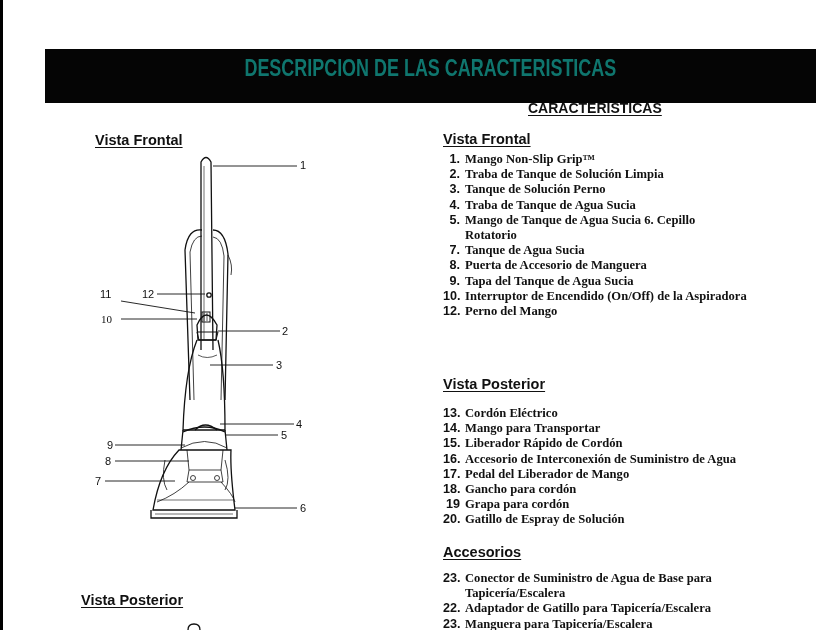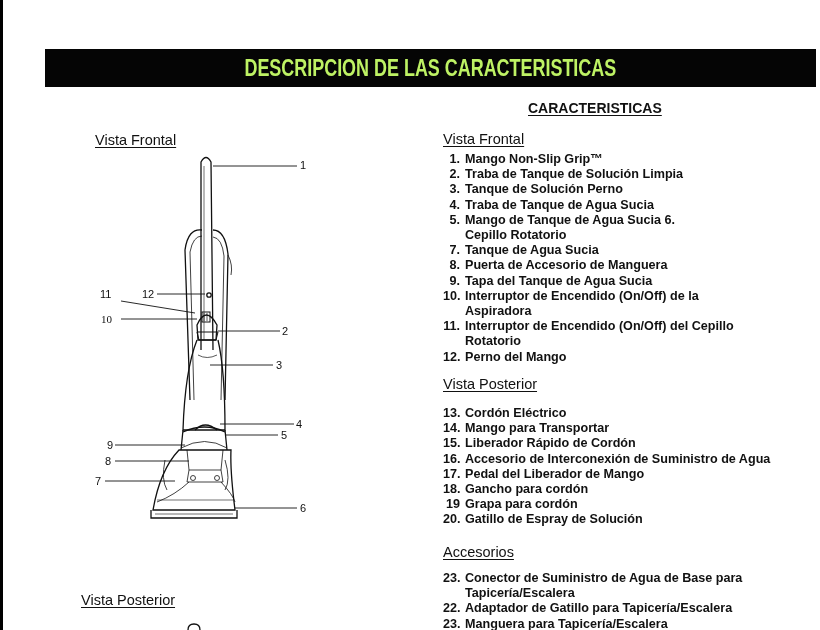--- a/index.html
+++ b/index.html
@@ -2,43 +2,43 @@
 <html><head>
 <meta charset="utf-8">
 <style>
   * { box-sizing: border-box; margin: 0; padding: 0; }
   html, body { width: 820px; height: 630px; overflow: hidden; background: #ffffff; }
   body { position: relative; font-family: "Liberation Sans", sans-serif; color: #111; }
 
   .left-edge { position: absolute; left: 0; top: 0; width: 3px; height: 630px; background: #000; }
 
   .banner {
-    position: absolute; left: 45px; top: 49px; width: 771px; height: 38px;
-    background: #050505; color: #bef264; text-align: center;
+    position: absolute; left: 45px; top: 49px; width: 771px; height: 54px;
+    background: #050505; color: #0f766e; text-align: center;
   }
   .banner span {
     display: inline-block; font-family: "Liberation Sans", sans-serif; font-weight: bold;
     font-size: 23px; line-height: 38px; letter-spacing: 0px;
     transform: scaleX(0.78); transform-origin: center;
   }
 
   .section-title {
     position: absolute; left: 528px; top: 100px; font-size: 14px; font-weight: bold;
     text-decoration: underline; text-underline-offset: 2px;
   }
 
   .subhead {
-    position: absolute; font-size: 14.5px; font-weight: normal;
+    position: absolute; font-size: 14.5px; font-weight: bold;
     text-decoration: underline; text-underline-offset: 2px;
   }
 
   .list { position: absolute; left: 443px; font-size: 12.6px; font-weight: bold; line-height: 15.2px; width: 370px; }
   .list .item { display: flex; }
   .list .num { width: 22px; text-align: right; padding-right: 5px; flex: 0 0 22px; }
-  .list .txt { flex: 1; }
+  .list .txt { flex: 1; font-family: Liberation Serif, serif; }
 
   .figure { position: absolute; left: 85px; top: 150px; width: 240px; height: 380px; }
   .callout { position: absolute; font-size: 11px; font-weight: normal; color: #111; }
 </style>
 </head>
 <body>
 
 <div class="left-edge"></div>
 
 <div class="banner">
@@ -156,24 +156,20 @@
     </div>
   <div class="item">
       <span class="num">9.</span>
       <span class="txt">Tapa del Tanque de Agua Sucia</span>
     </div>
   <div class="item">
       <span class="num">10.</span>
       <span class="txt" style="max-width:285px;">Interruptor de Encendido (On/Off) de la Aspiradora</span>
     </div>
   <div class="item">
-      <span class="num">11.</span>
-      <span class="txt" style="max-width:300px;">Interruptor de Encendido (On/Off) del Cepillo Rotatorio</span>
-    </div>
-  <div class="item">
       <span class="num">12.</span>
       <span class="txt">Perno del Mango</span>
     </div>
 </div>
 
 <div class="subhead" style="left:443px; top:376px;">Vista Posterior</div>
 <div class="list" style="top:406px;">
   <div class="item">
       <span class="num">13.</span>
       <span class="txt">Cordón Eléctrico</span>

